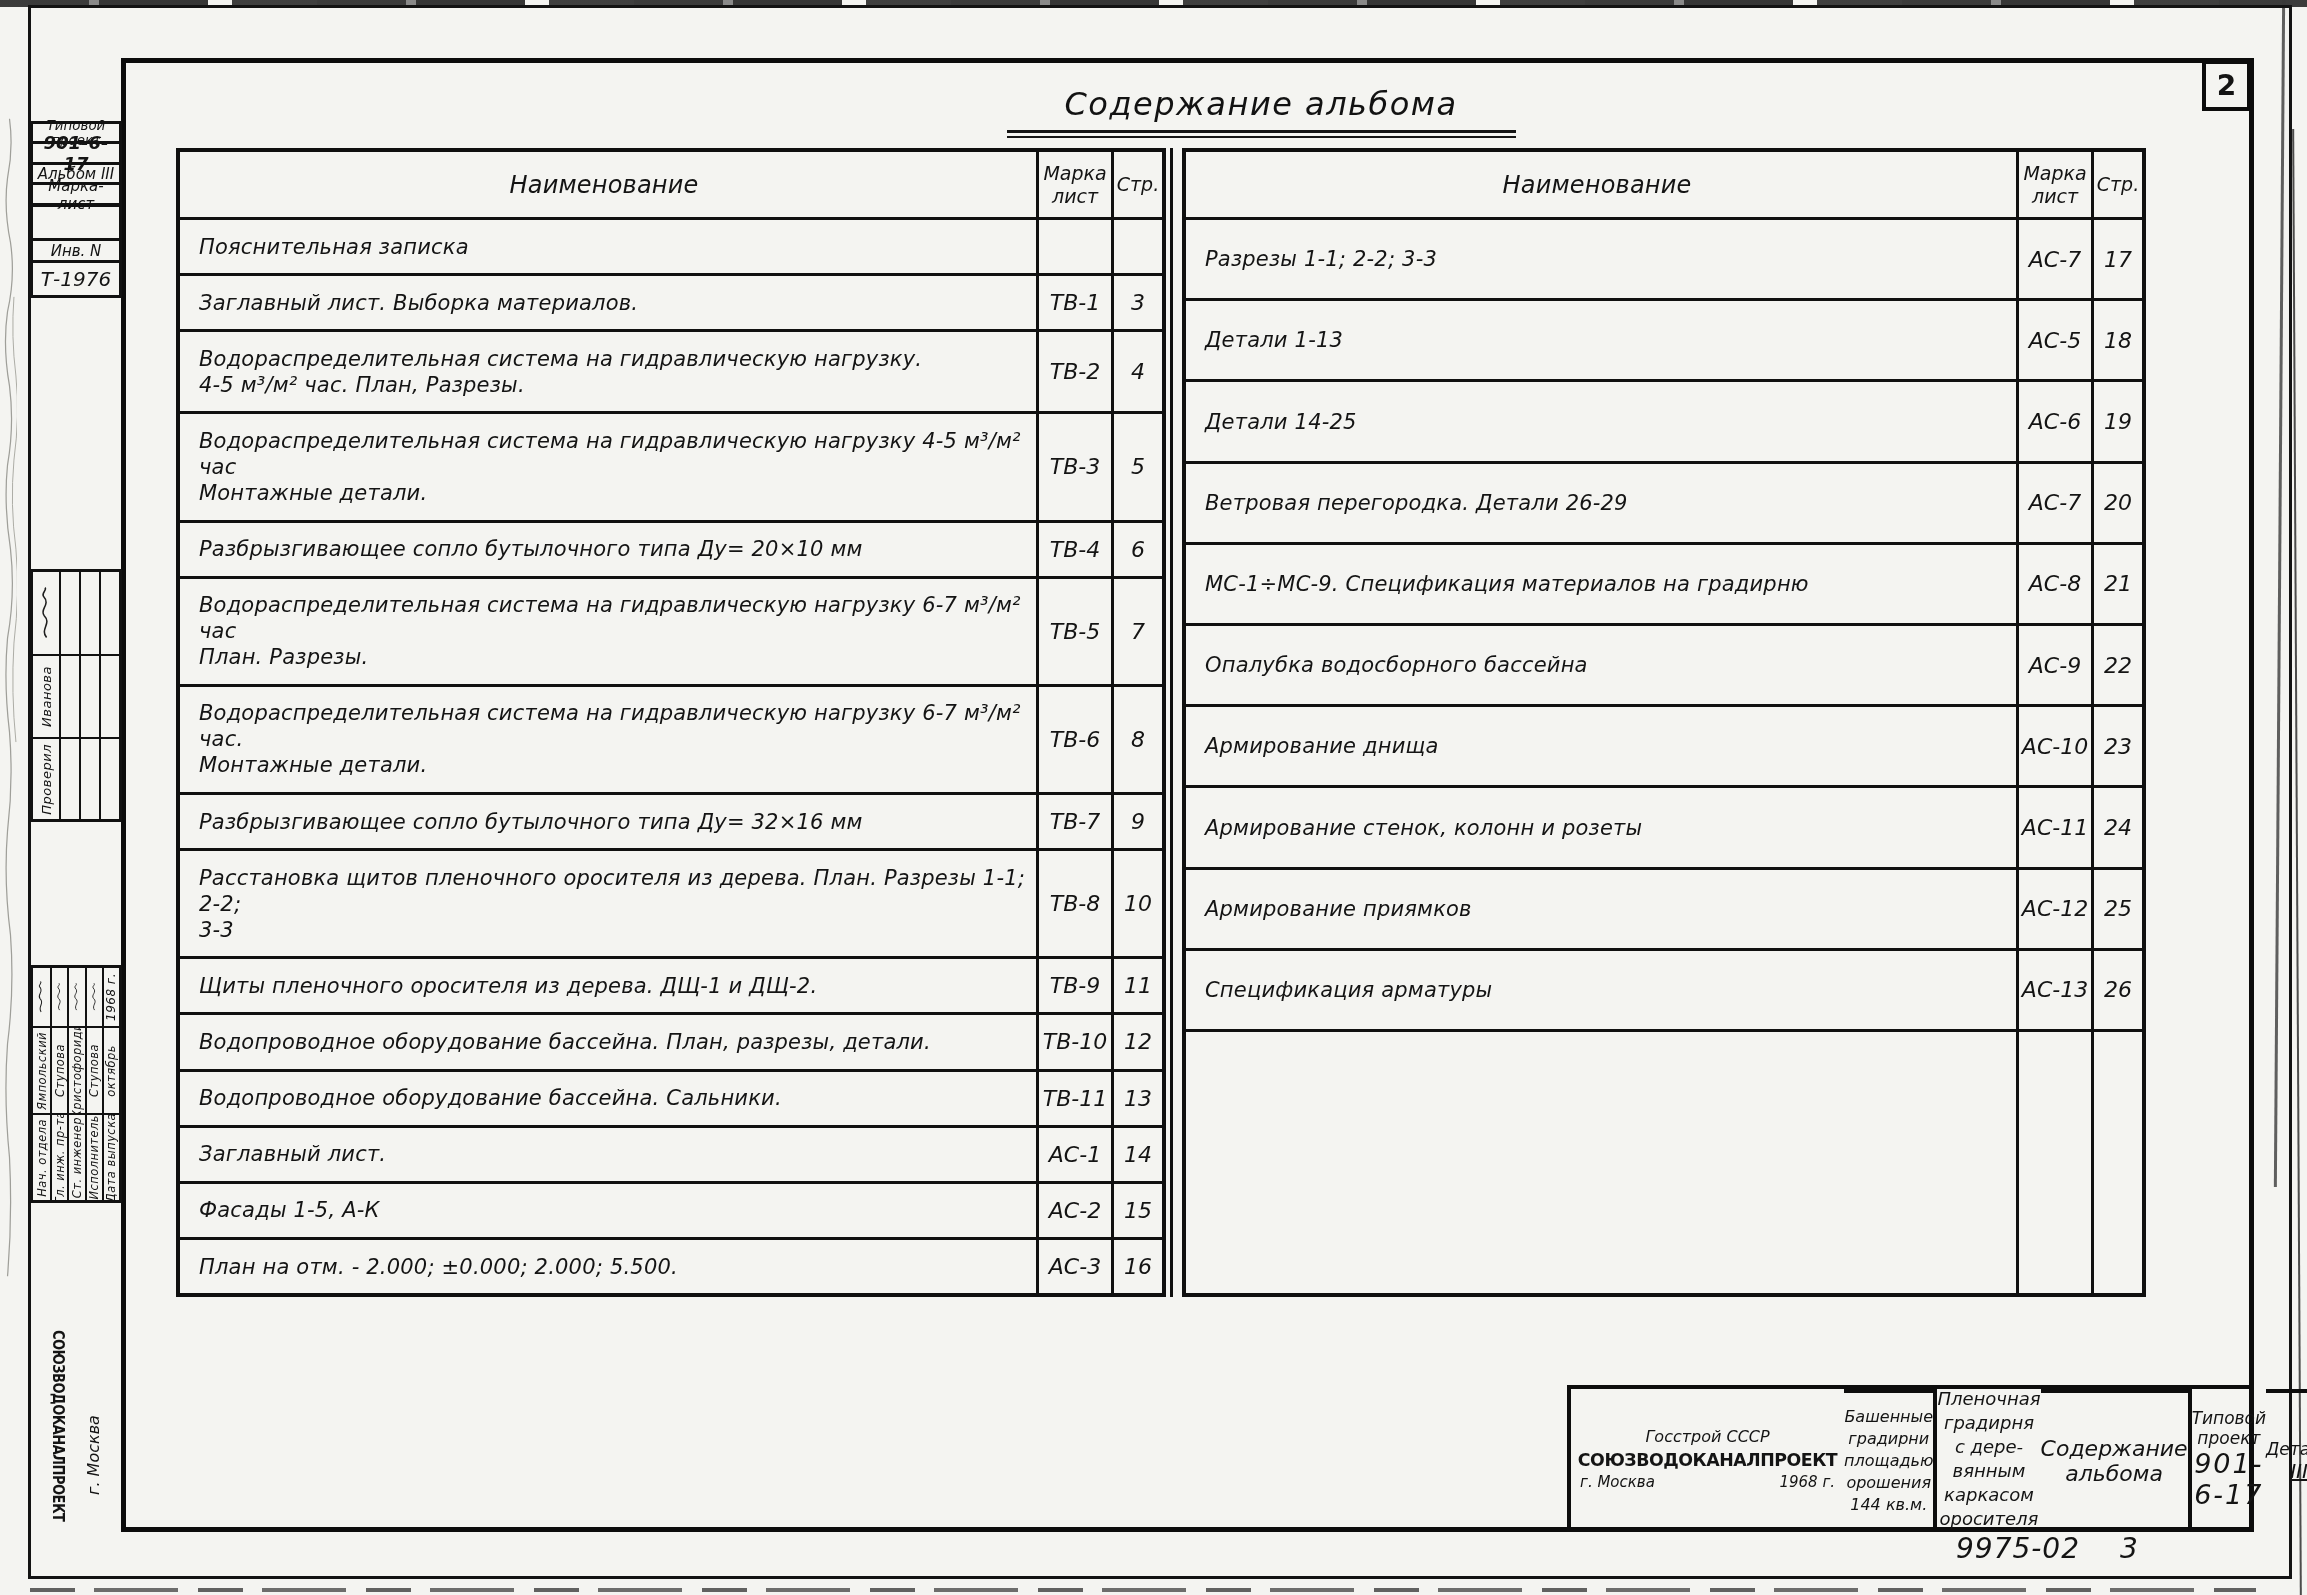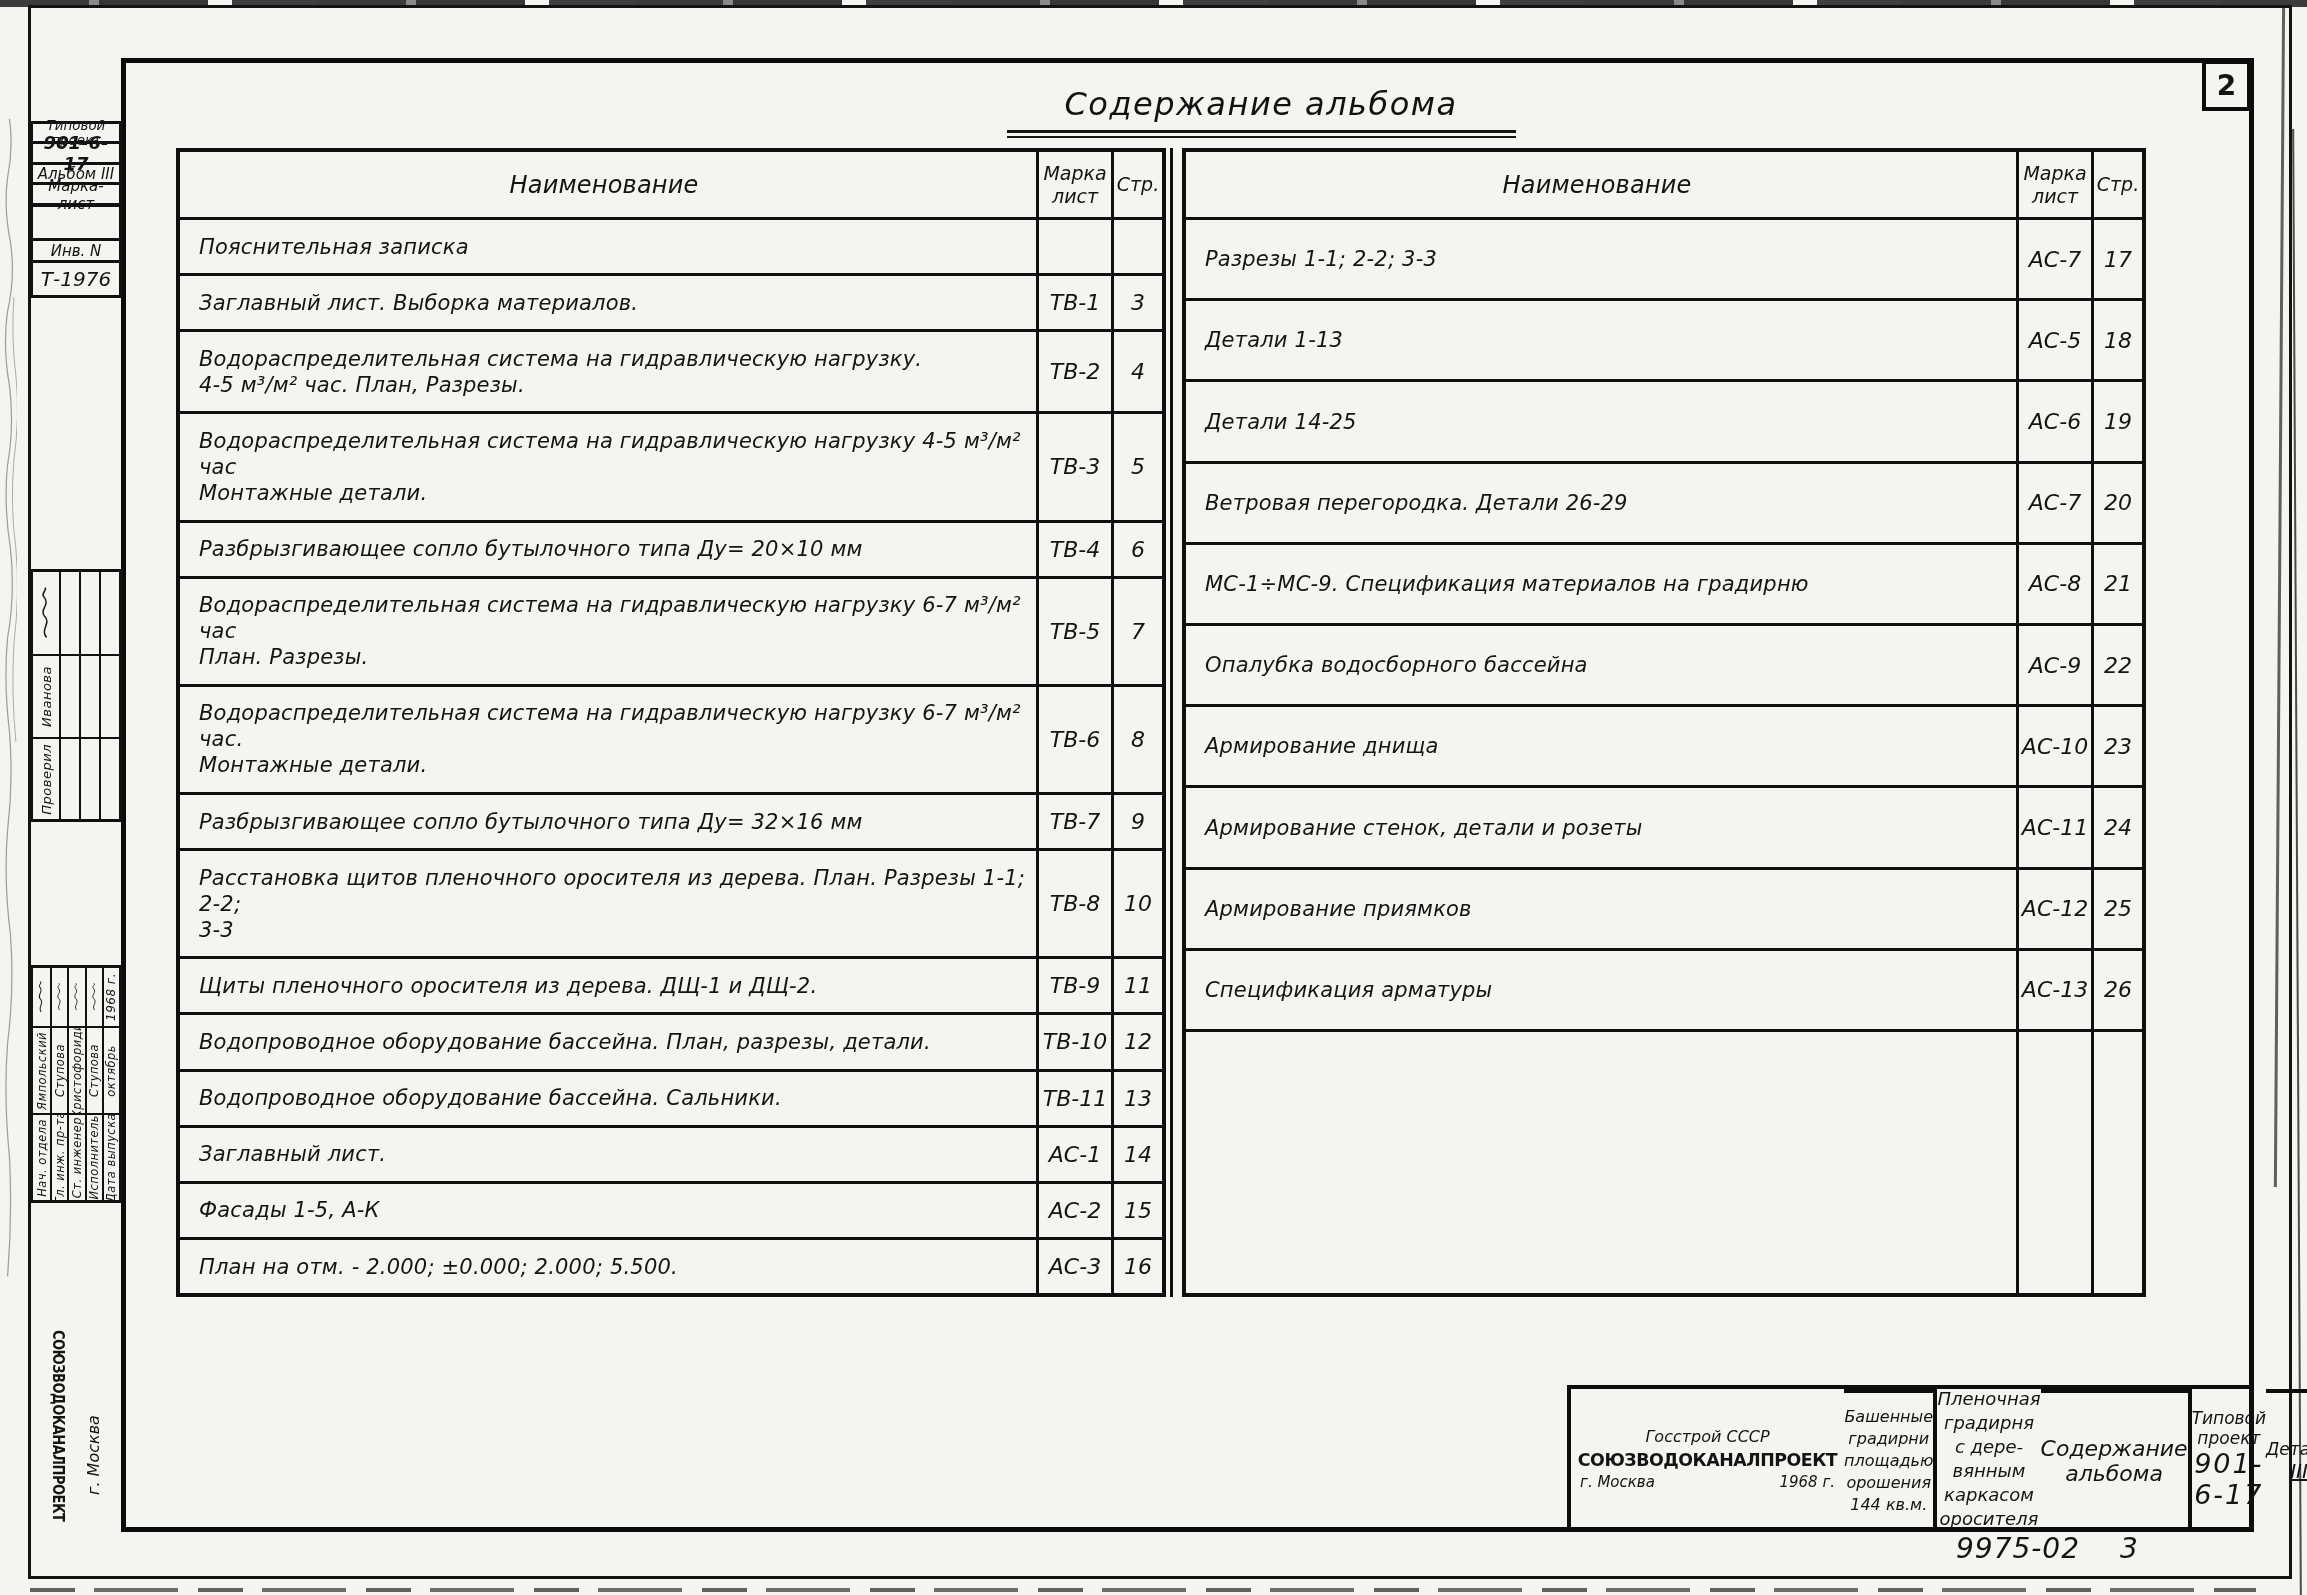--- a/index.html
+++ b/index.html
@@ -287,21 +287,21 @@
         <div class="c-name">Опалубка  водосборного  бассейна</div>
         <div class="c-mark">АС-9</div>
         <div class="c-page">22</div>
       </div>
       <div class="toc-row">
         <div class="c-name">Армирование  днища</div>
         <div class="c-mark">АС-10</div>
         <div class="c-page">23</div>
       </div>
       <div class="toc-row">
-        <div class="c-name">Армирование  стенок,  детали  и  розеты</div>
+        <div class="c-name">Армирование  стенок,  колонн  и  розеты</div>
         <div class="c-mark">АС-11</div>
         <div class="c-page">24</div>
       </div>
       <div class="toc-row">
         <div class="c-name">Армирование  приямков</div>
         <div class="c-mark">АС-12</div>
         <div class="c-page">25</div>
       </div>
       <div class="toc-row">
         <div class="c-name">Спецификация  арматуры</div>

